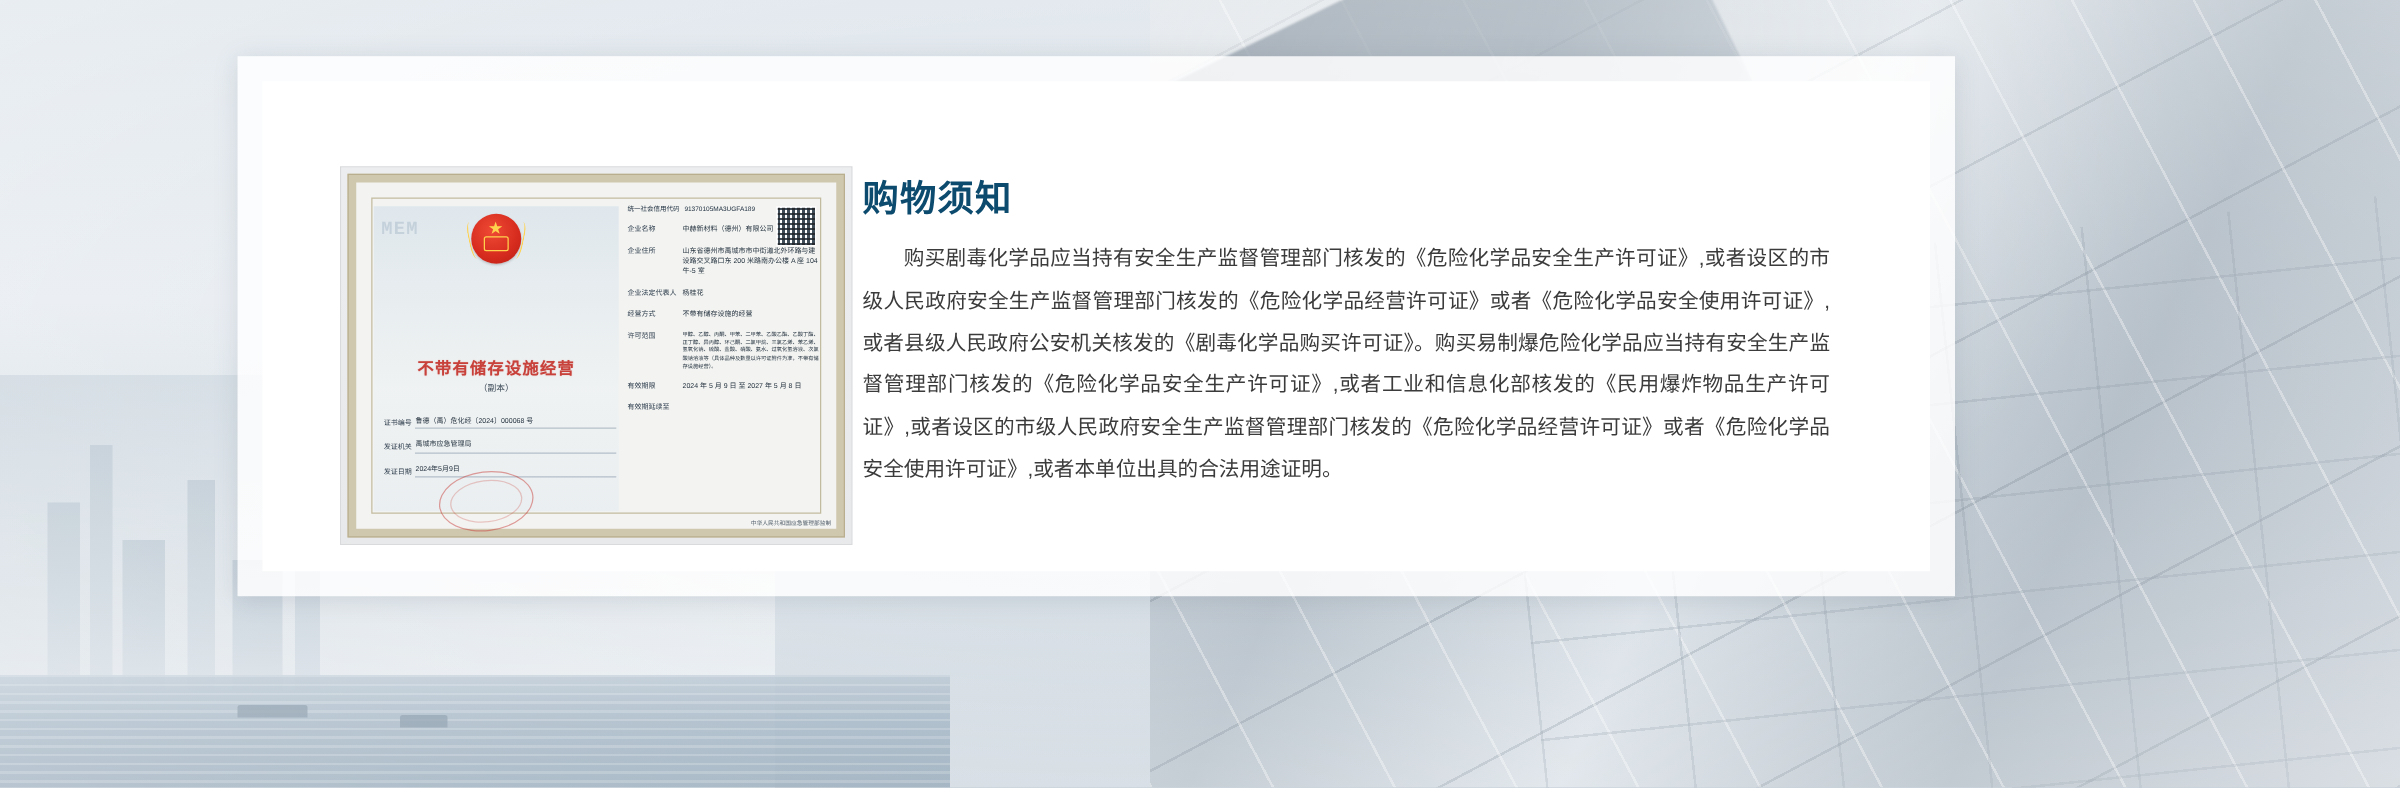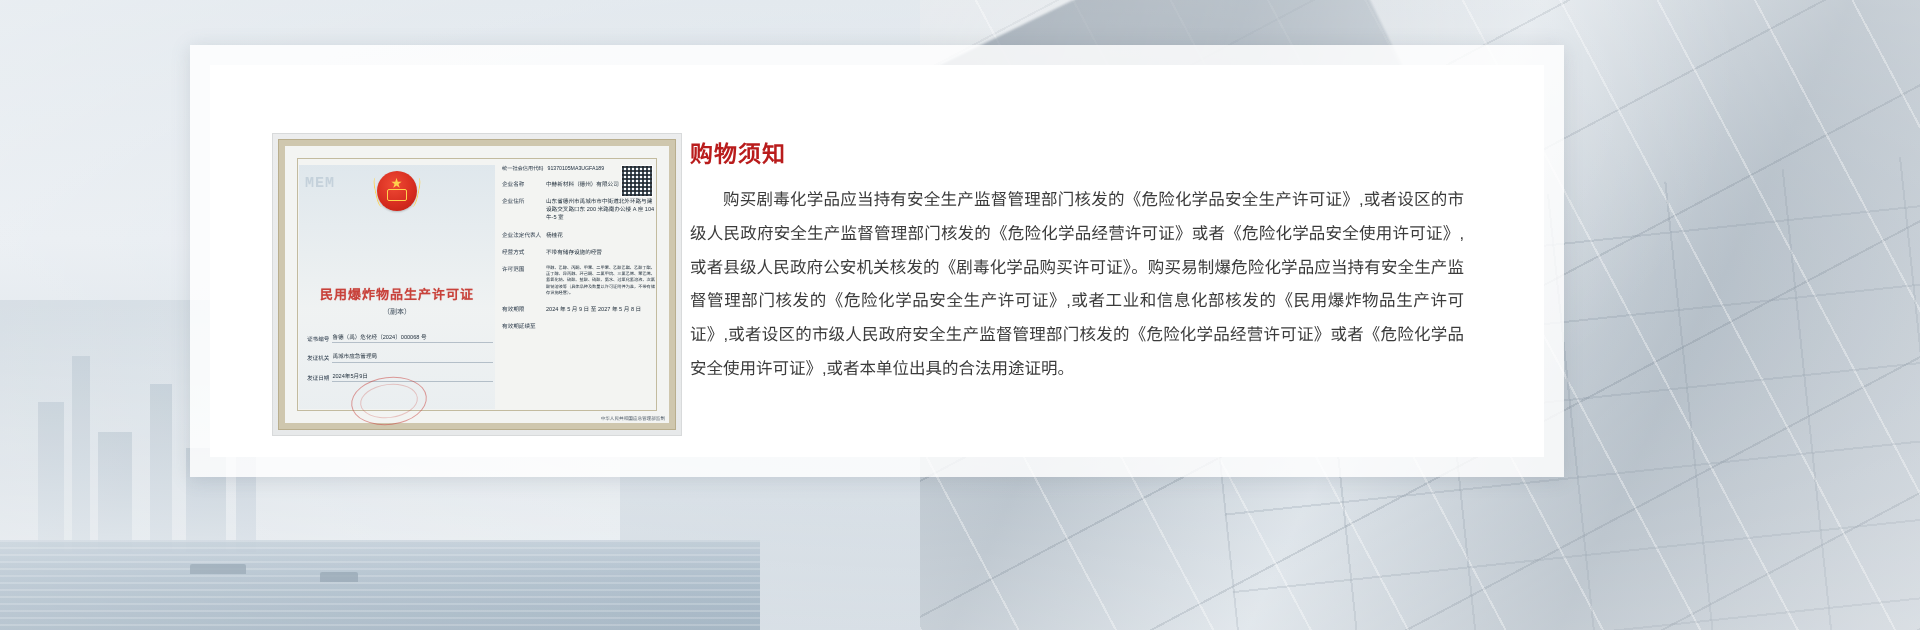--- a/index.html
+++ b/index.html
@@ -347,23 +347,23 @@
     color: #55616d;
   }
 
   
   .text-col {
     flex: 1 1 auto;
     padding: 70px 80px 0 6px;
     box-sizing: border-box;
   }
   .heading {
-    font-size: 23px;
+    font-size: 29px;
     font-weight: bold;
-    color: #b91c1c;
+    color: #0c4a6e;
     margin: 0 0 14px 0;
     letter-spacing: 1px;
     font-family: "Liberation Sans", sans-serif;
   }
   .para {
     margin: 0;
     font-size: 16.5px;
     line-height: 2.05;
     color: #3b3b3b;
     text-indent: 2em;
@@ -408,21 +408,21 @@
                 <div class="mem-watermark">MEM</div>
 
                 <div class="emblem">
                   <div class="disc"></div>
                   <div class="star">★</div>
                   <div class="gear"></div>
                   <div class="wheat-l"></div>
                   <div class="wheat-r"></div>
                 </div>
 
-                <div class="lic-title">民用爆炸物品生产许可证</div>
+                <div class="lic-title">不带有储存设施经营</div>
                 <div class="lic-subtitle">（副本）</div>
 
                 <div class="lic-fields">
                   <div class="lic-field">
                     <span class="lbl">证书编号</span>
                     <span class="val">鲁德（禹）危化经〔2024〕000068 号</span>
                   </div>
                   <div class="lic-field">
                     <span class="lbl">发证机关</span>
                     <span class="val">禹城市应急管理局</span>

